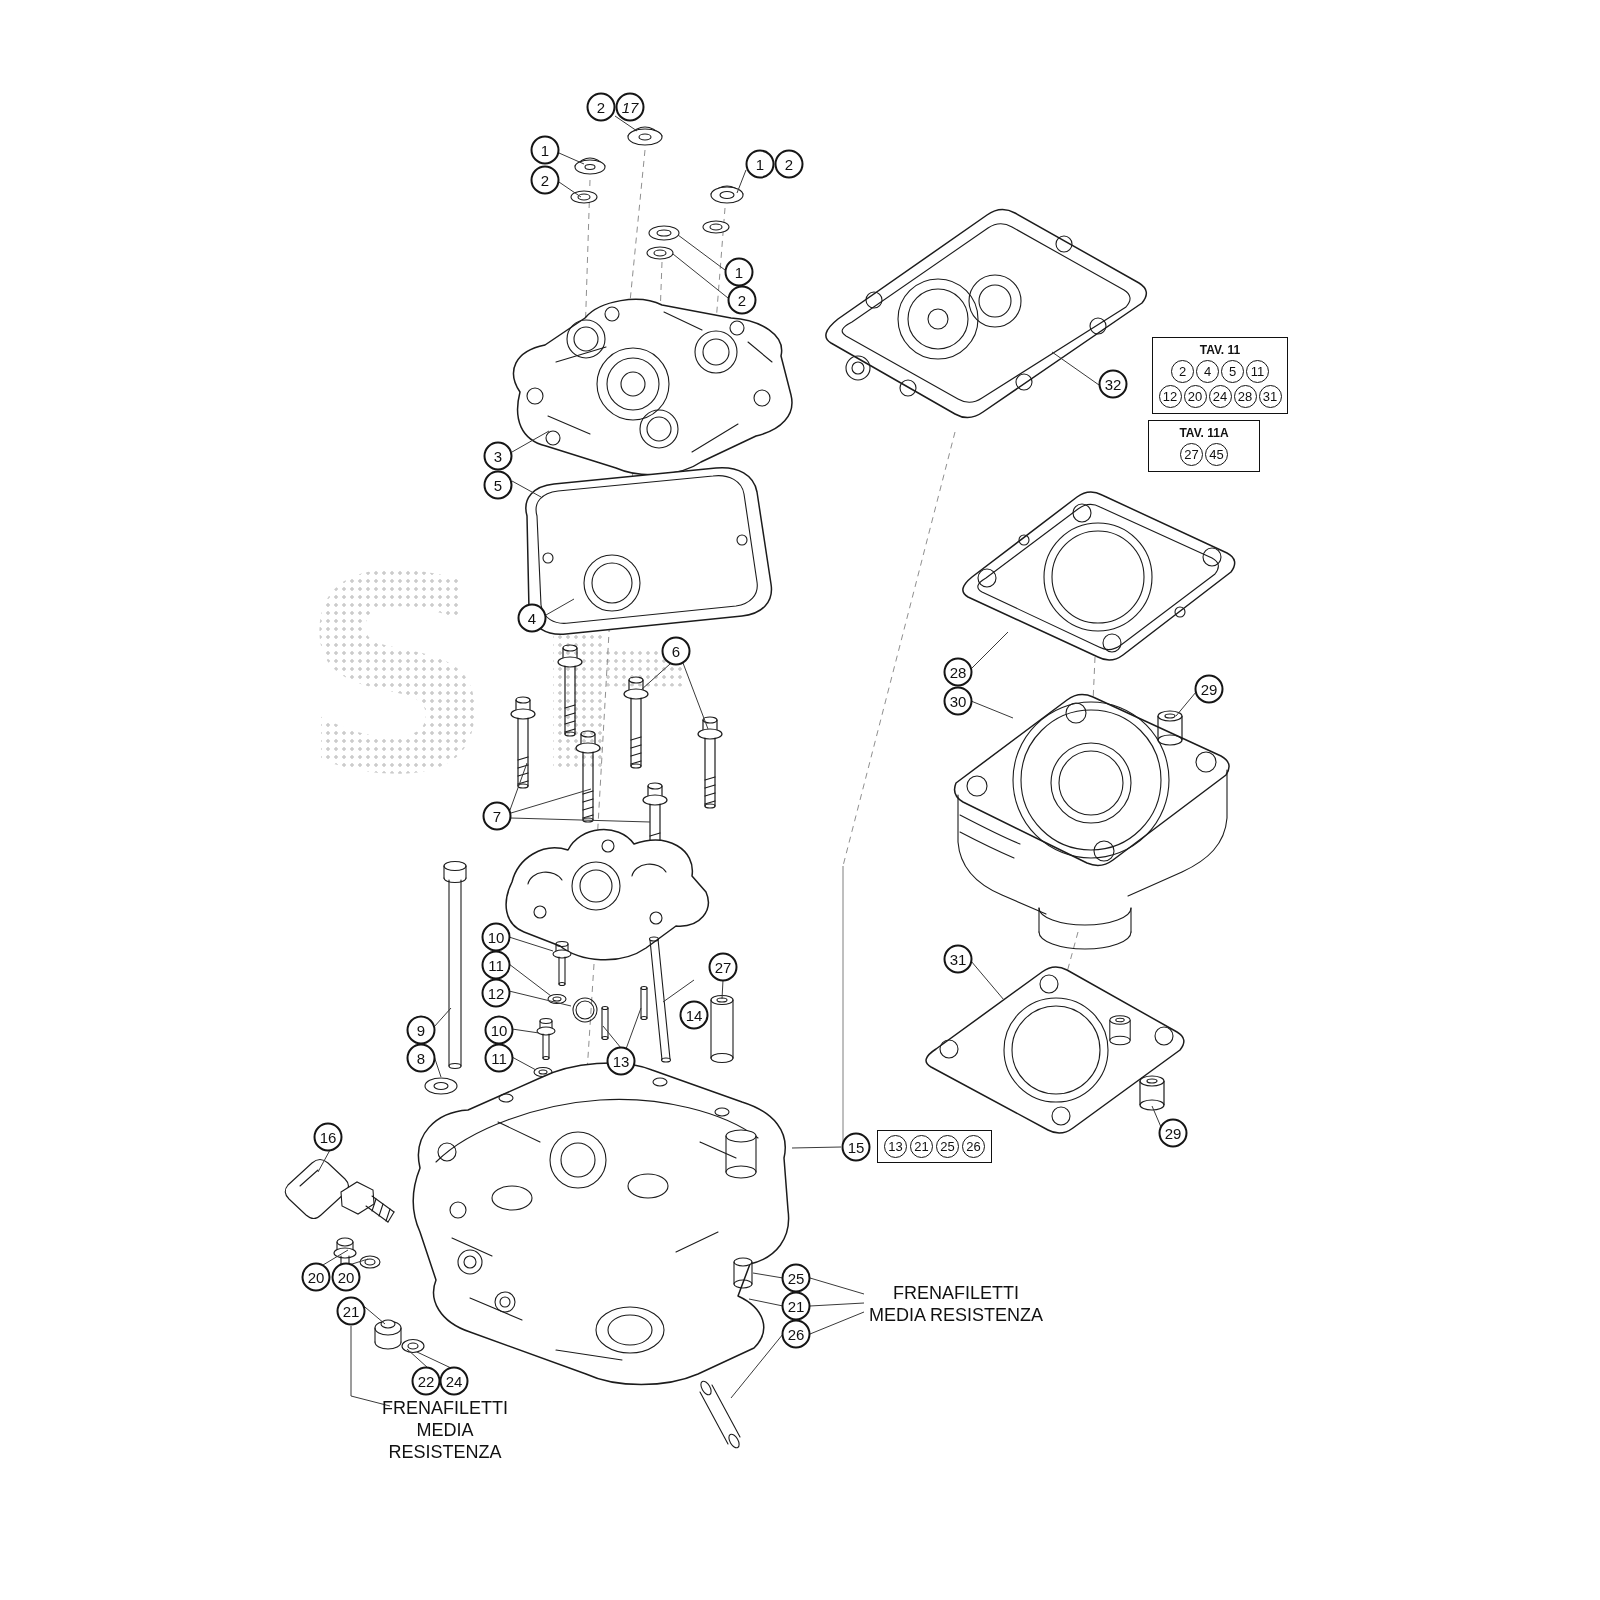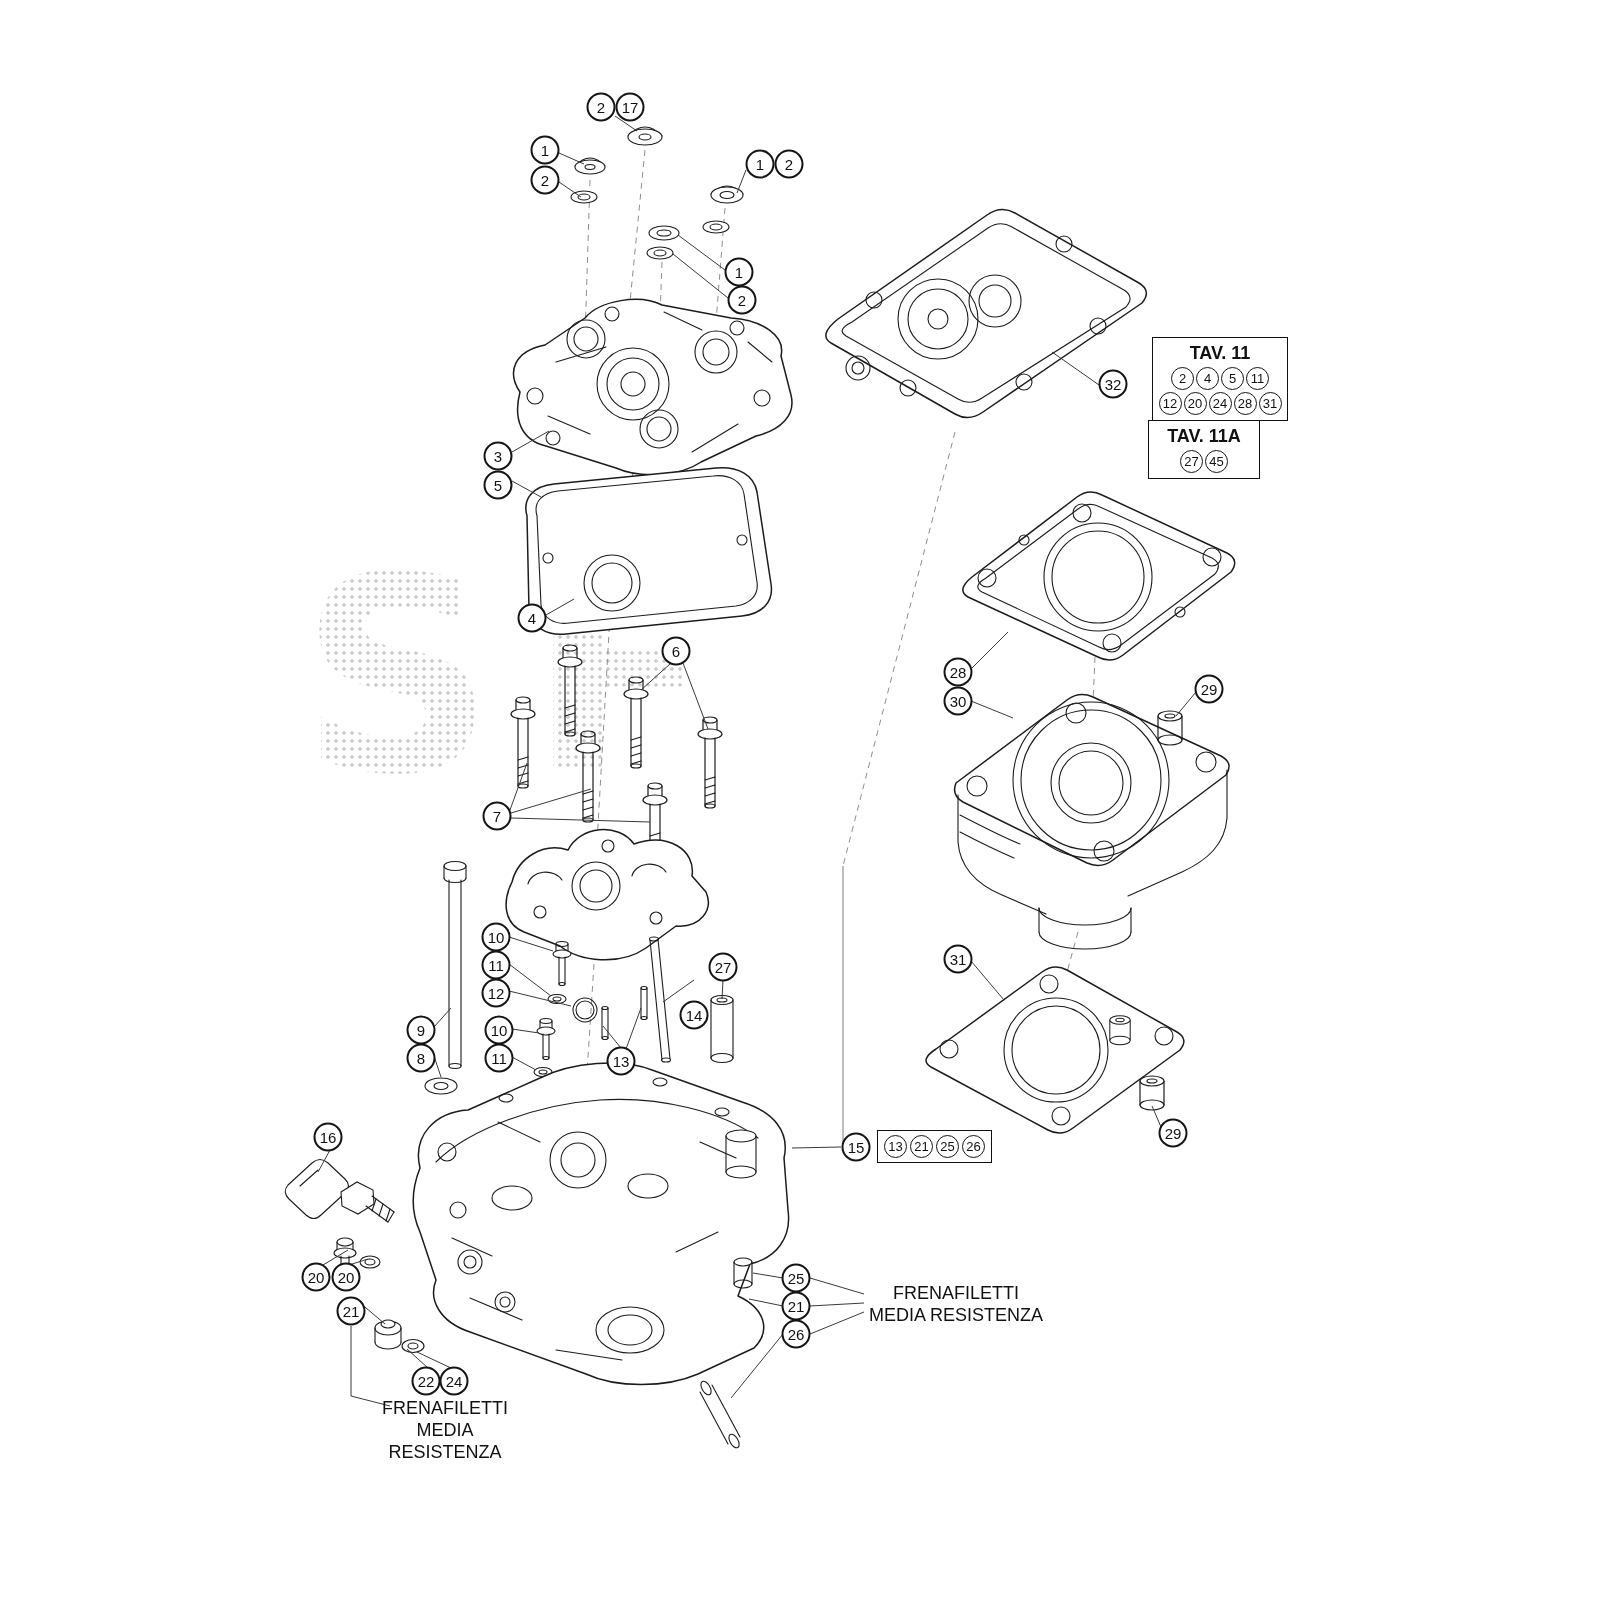--- a/index.html
+++ b/index.html
@@ -24,21 +24,21 @@
   .callout{position:absolute;transform:translate(-50%,-50%);width:29px;height:29px;
     box-sizing:border-box;border:2px solid #151515;border-radius:50%;background:#fff;
     display:flex;align-items:center;justify-content:center;
     font:15px/1 "Liberation Sans",sans-serif;color:#111;z-index:6;}
   .mini-callout{display:inline-flex;width:23px;height:23px;box-sizing:border-box;
     border:1.7px solid #151515;border-radius:50%;background:#fff;
     align-items:center;justify-content:center;font:13px/1 "Liberation Sans",sans-serif;color:#111;}
 
   .ref-box{position:absolute;box-sizing:border-box;border:1.7px solid #111;background:#fff;
     text-align:center;padding:3px 3px;z-index:5;}
-  .ref-title{font-weight:bold;font-size:18px;margin:2px 0 3px;color:#111;}
+  .ref-title{font-weight:bold;font-size:12px;margin:2px 0 3px;color:#111;}
   .ref-row{display:flex;justify-content:center;gap:2px;margin:2px 0;}
 
   .group-box{position:absolute;box-sizing:border-box;border:1.7px solid #111;background:#fff;
     padding:4px 6px;display:flex;gap:3px;z-index:5;}
 
   .note{position:absolute;text-align:center;font-size:18px;line-height:1.22;color:#111;z-index:5;}
   .copyright{position:absolute;font-size:24px;color:#111;z-index:5;}
 </style>
 </head>
 <body>
@@ -433,21 +433,21 @@
       <line x1="783" y1="1334" x2="731" y2="1398"></line>
       <line x1="810" y1="1278" x2="864" y2="1294"></line>
       <line x1="810" y1="1306" x2="864" y2="1303"></line>
       <line x1="810" y1="1334" x2="864" y2="1312"></line>
       <polyline points="351,1326 351,1396 390,1406"></polyline>
     </g>
   </svg>
 
   <div id="callouts">
       <div class="callout" style="left: 601px; top: 107px;">2</div>
-      <div class="callout" style="left: 630px; top: 107px;">17</div>
+      <div class="callout" style="left: 630px; top: 107px; font-style: italic;">17</div>
       <div class="callout" style="left: 545px; top: 150px;">1</div>
       <div class="callout" style="left: 545px; top: 180px;">2</div>
       <div class="callout" style="left: 760px; top: 164px;">1</div>
       <div class="callout" style="left: 789px; top: 164px;">2</div>
       <div class="callout" style="left: 739px; top: 272px;">1</div>
       <div class="callout" style="left: 742px; top: 300px;">2</div>
       <div class="callout" style="left: 498px; top: 456px;">3</div>
       <div class="callout" style="left: 498px; top: 485px;">5</div>
       <div class="callout" style="left: 532px; top: 618px;">4</div>
       <div class="callout" style="left: 1113px; top: 384px;">32</div>

